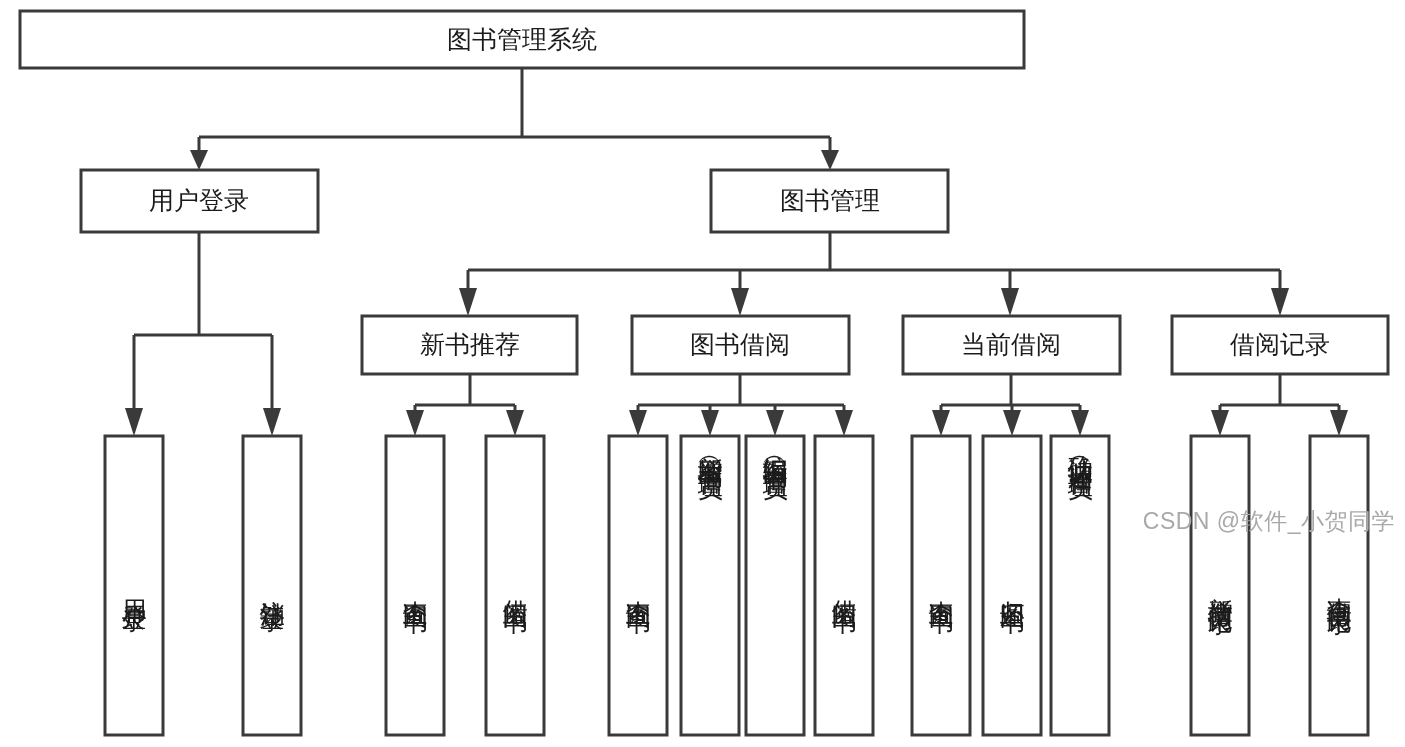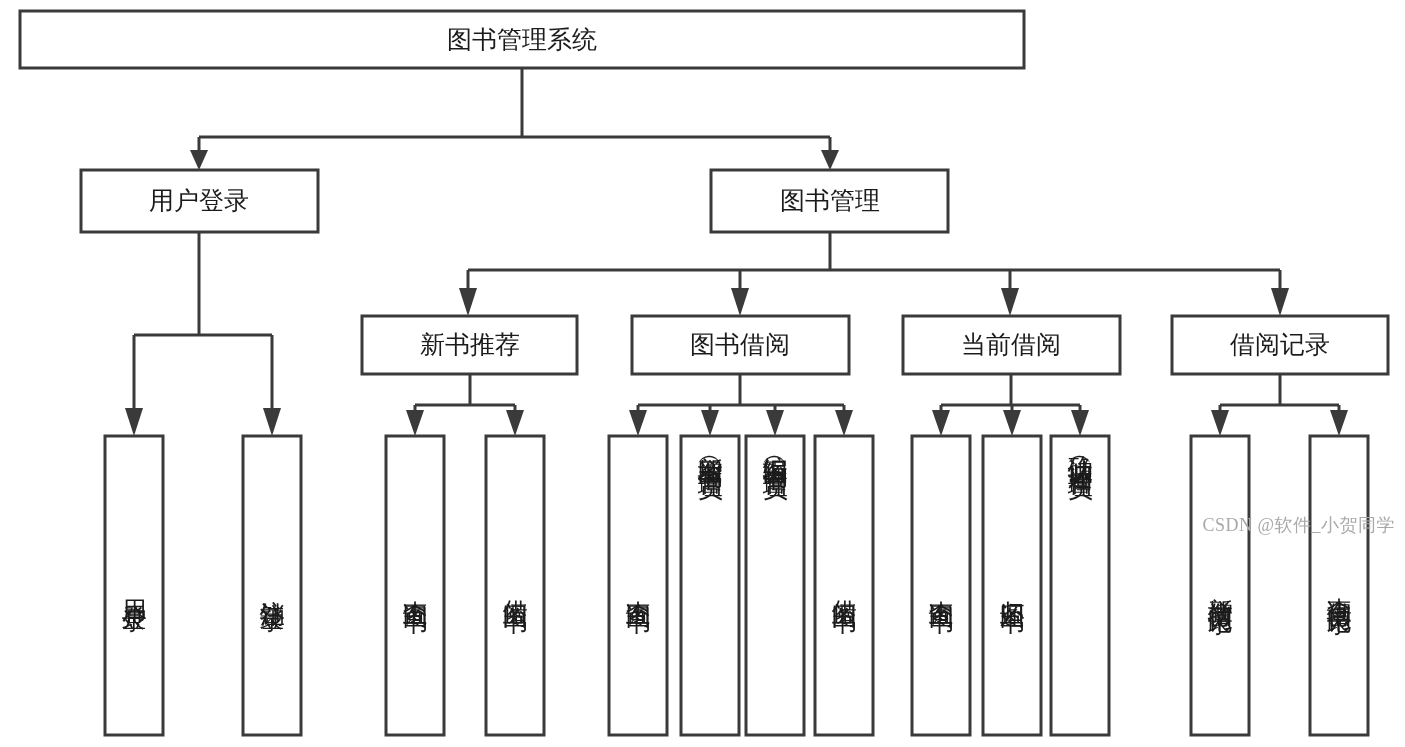--- a/index.html
+++ b/index.html
@@ -70,22 +70,22 @@
     line-height: 1.18;
     letter-spacing: 3px;
     color: #1b1b1b;
     white-space: nowrap;
     text-align: center;
   }
   .watermark {
     position: absolute;
     right: 10px;
     bottom: 6px;
-    font-family: Liberation Serif, serif;
-    font-size: 18px;
+    font-family: Liberation Sans, sans-serif;
+    font-size: 23px;
     color: #a9a9a9;
     letter-spacing: 0.5px;
     user-select: none;
   }
 </style>
 </head>
 <body>
 
 <div id="diagram-root">
 

